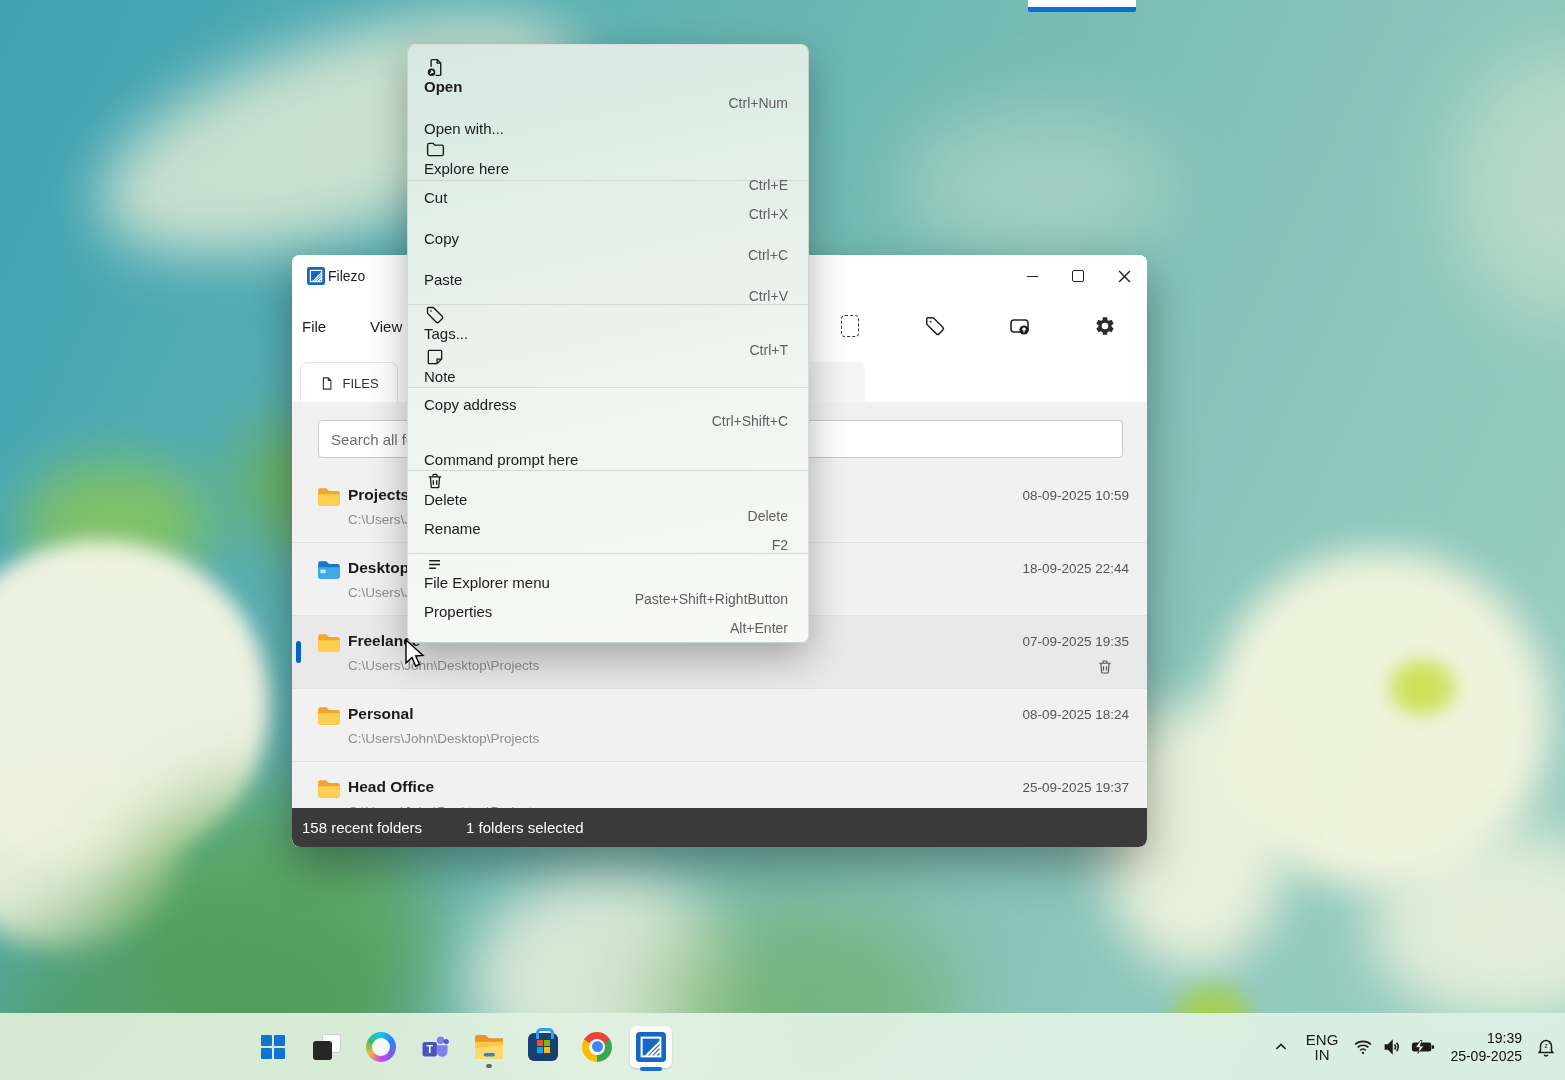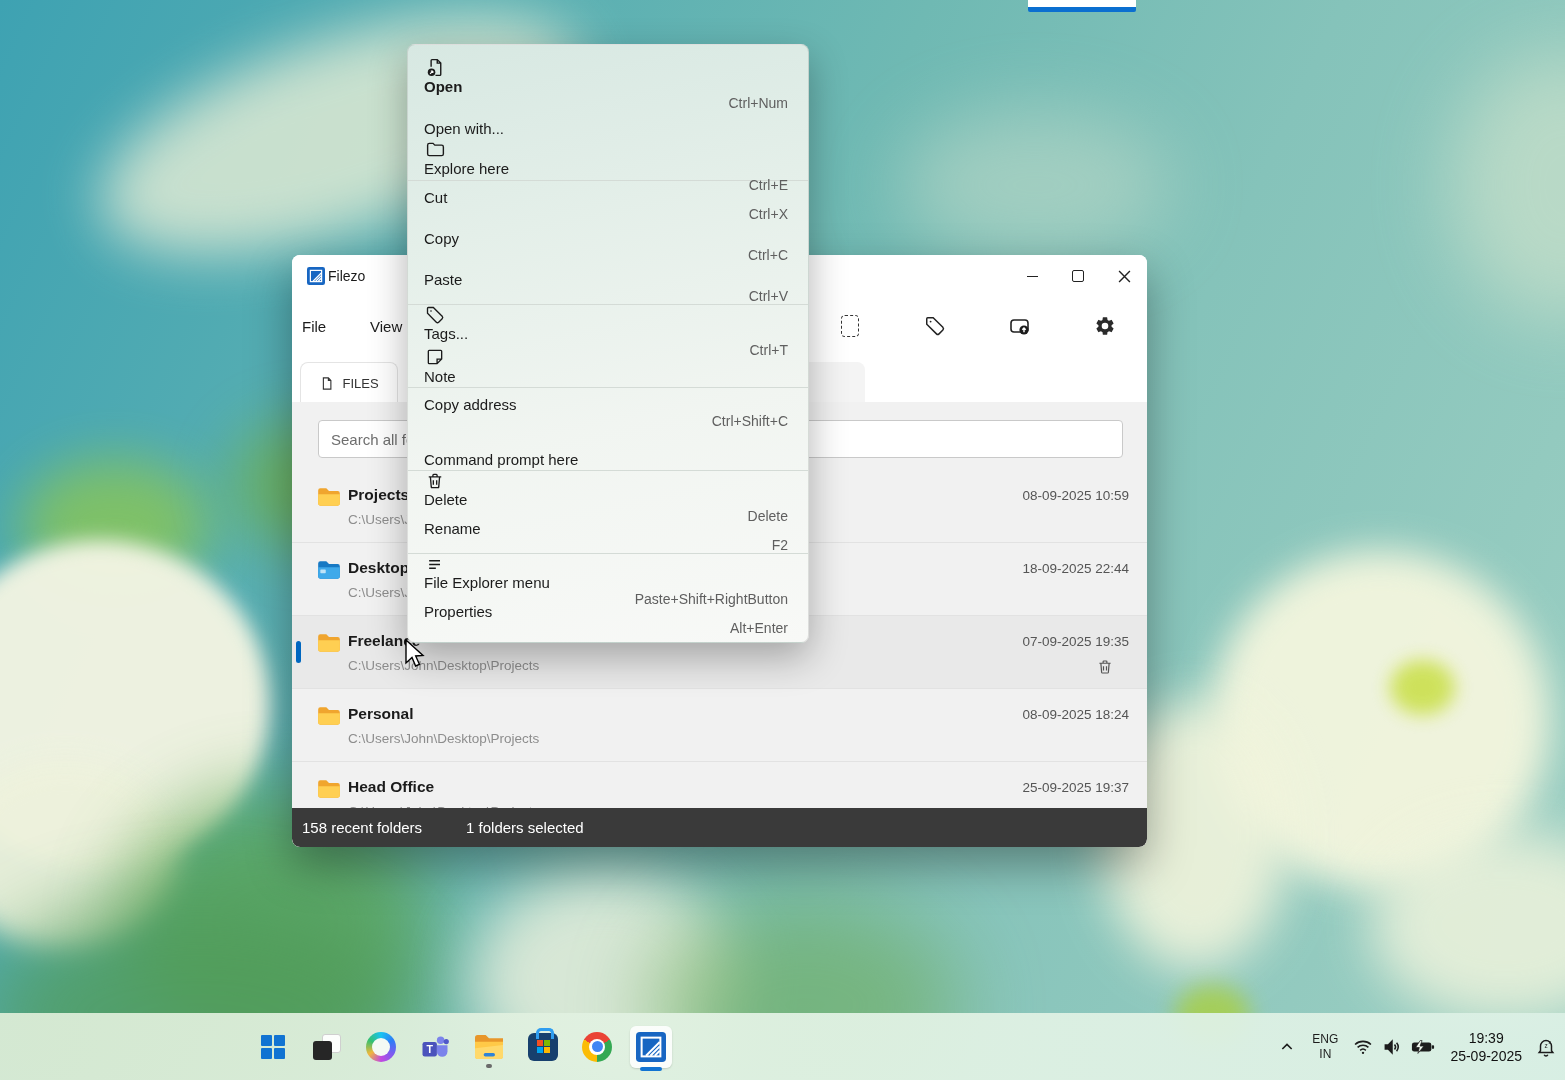--- a/index.html
+++ b/index.html
@@ -75,21 +75,21 @@
   .store{width:30px;height:28px;background:#17406e;border-radius:6px;position:relative;display:flex;align-items:center;justify-content:center;}
   .store::before{content:"";position:absolute;top:-5px;left:8px;width:12px;height:8px;border:3px solid #2f9df0;border-bottom:none;border-radius:5px 5px 0 0;}
   .msgrid{display:grid;grid-template-columns:6px 6px;grid-template-rows:6px 6px;gap:1px;}
   .chrome{width:30px;height:30px;border-radius:50%;
     background:conic-gradient(from -60deg,#ea4335 0 120deg,#34a853 120deg 240deg,#fbbc05 240deg 360deg);position:relative;}
   .chrome::before{content:"";position:absolute;left:7px;top:7px;width:16px;height:16px;border-radius:50%;background:#fff;}
   .chrome::after{content:"";position:absolute;left:9.5px;top:9.5px;width:11px;height:11px;border-radius:50%;background:#4285f4;}
   .tb-active{background:rgba(255,255,255,.85);box-shadow:0 1px 2px rgba(0,0,0,.15);}
   .underline-pill{position:absolute;left:50%;transform:translateX(-50%);bottom:-3px;width:22px;height:4px;border-radius:2px;background:#1173d2;}
   .tray{position:absolute;right:8px;top:0;height:67px;display:flex;align-items:center;gap:9px;color:#1c1c1c;}
-  .lang{font-size:12px;line-height:15px;text-align:center;}
+  .lang{font-size:15px;line-height:15px;text-align:center;}
   .clock{font-size:14px;line-height:18px;text-align:right;color:#111;}
   
   .topwidget{position:absolute;left:1028px;top:0;width:108px;height:12px;background:#fff;border-radius:0 0 2px 2px;border-bottom:5px solid #0b6fd0;box-sizing:border-box;}
   .cursor{position:absolute;left:403px;top:638px;z-index:50;}
 </style>
 </head>
 <body>
 
 <div class="desktop">
   <div class="blob" style="left:90px;top:40px;width:500px;height:190px;background:#e7eed6;filter:blur(28px);opacity:.8;transform:rotate(-18deg);"></div>
@@ -428,21 +428,21 @@
     </svg>
     <svg width="20" height="20" viewBox="0 0 24 24" fill="none" stroke="#1c1c1c" stroke-width="1.8">
       <path d="M4 9.5 v5 h3.5 L12 19 V5 L7.5 9.5 z" fill="#1c1c1c"></path>
       <path d="M15 9 a4.5 4.5 0 0 1 0 6 M17.5 7 a8 8 0 0 1 0 10"></path>
     </svg>
     <svg width="24" height="20" viewBox="0 0 26 20">
       <rect x="1" y="5" width="21" height="10" rx="2.5" fill="#1c1c1c"></rect>
       <rect x="22.5" y="8" width="2.5" height="4" rx="1" fill="#1c1c1c"></rect>
       <path d="M10 3 L5 10.5 h4 L7.5 17 L14 9 h-4.2 L12 3 z" fill="#f2f8f0" stroke="#1c1c1c" stroke-width="0.8"></path>
     </svg>
-    <span class="clock" style="margin-left:6px;text-align:center;">
+    <span class="clock" style="margin-left:6px;">
       <span>19:39</span><br>
       <span>25-09-2025</span>
     </span>
     <svg width="22" height="22" viewBox="0 0 24 24" fill="none" stroke="#1c1c1c" stroke-width="1.6" style="margin-left:4px;">
       <path d="M6 16 v-5 a6 6 0 0 1 12 0 v5 l1.5 2 H4.5 z M10 20.5 a2.2 2.2 0 0 0 4 0"></path>
       <text x="12" y="13" font-size="7" fill="#1c1c1c" stroke="none" text-anchor="middle" font-family="Liberation Sans, sans-serif">z</text>
       <text x="16" y="9" font-size="5" fill="#1c1c1c" stroke="none" text-anchor="middle" font-family="Liberation Sans, sans-serif">z</text>
     </svg>
   </div>
 </div>

